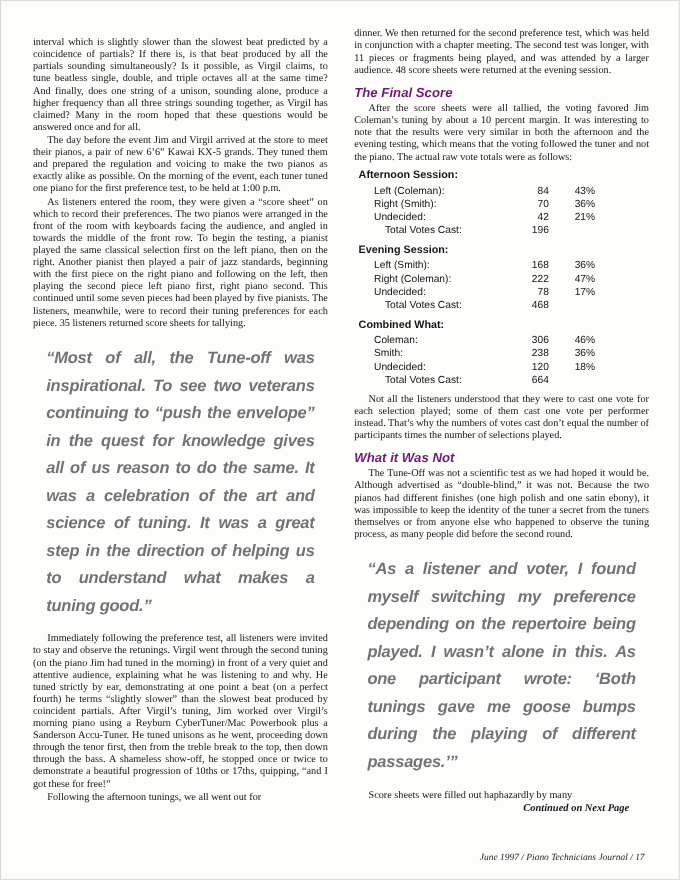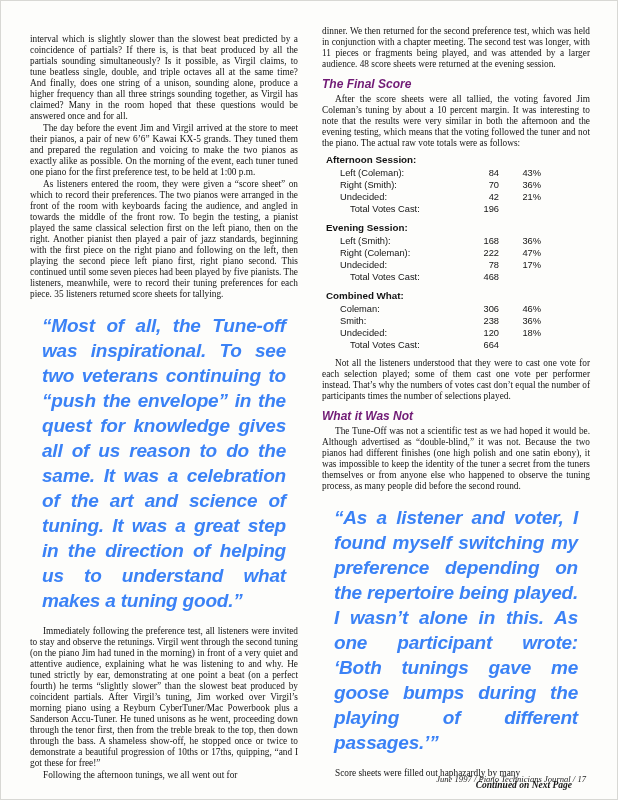--- a/index.html
+++ b/index.html
@@ -28,25 +28,25 @@
     text-align: justify;
     text-indent: 13px;
   }
   p.body.noindent { text-indent: 0; }
   .pullquote {
     margin: 13px 0 13px 0;
     padding: 0 12px;
     font-family: "Liberation Sans", sans-serif;
     font-weight: bold;
     font-style: italic;
-    font-size: 19px;
+    font-size: 15px;
     line-height: 25px;
     letter-spacing: -0.2px;
     text-align: justify;
-    color: #3b82f6;
+    color: #737373;
   }
   .section-heading {
     margin: 7px 0 3px 0;
     font-family: "Liberation Sans", sans-serif;
     font-weight: bold;
     font-style: italic;
     font-size: 12px;
     color: #701a75;
   }
   .vote-table {

